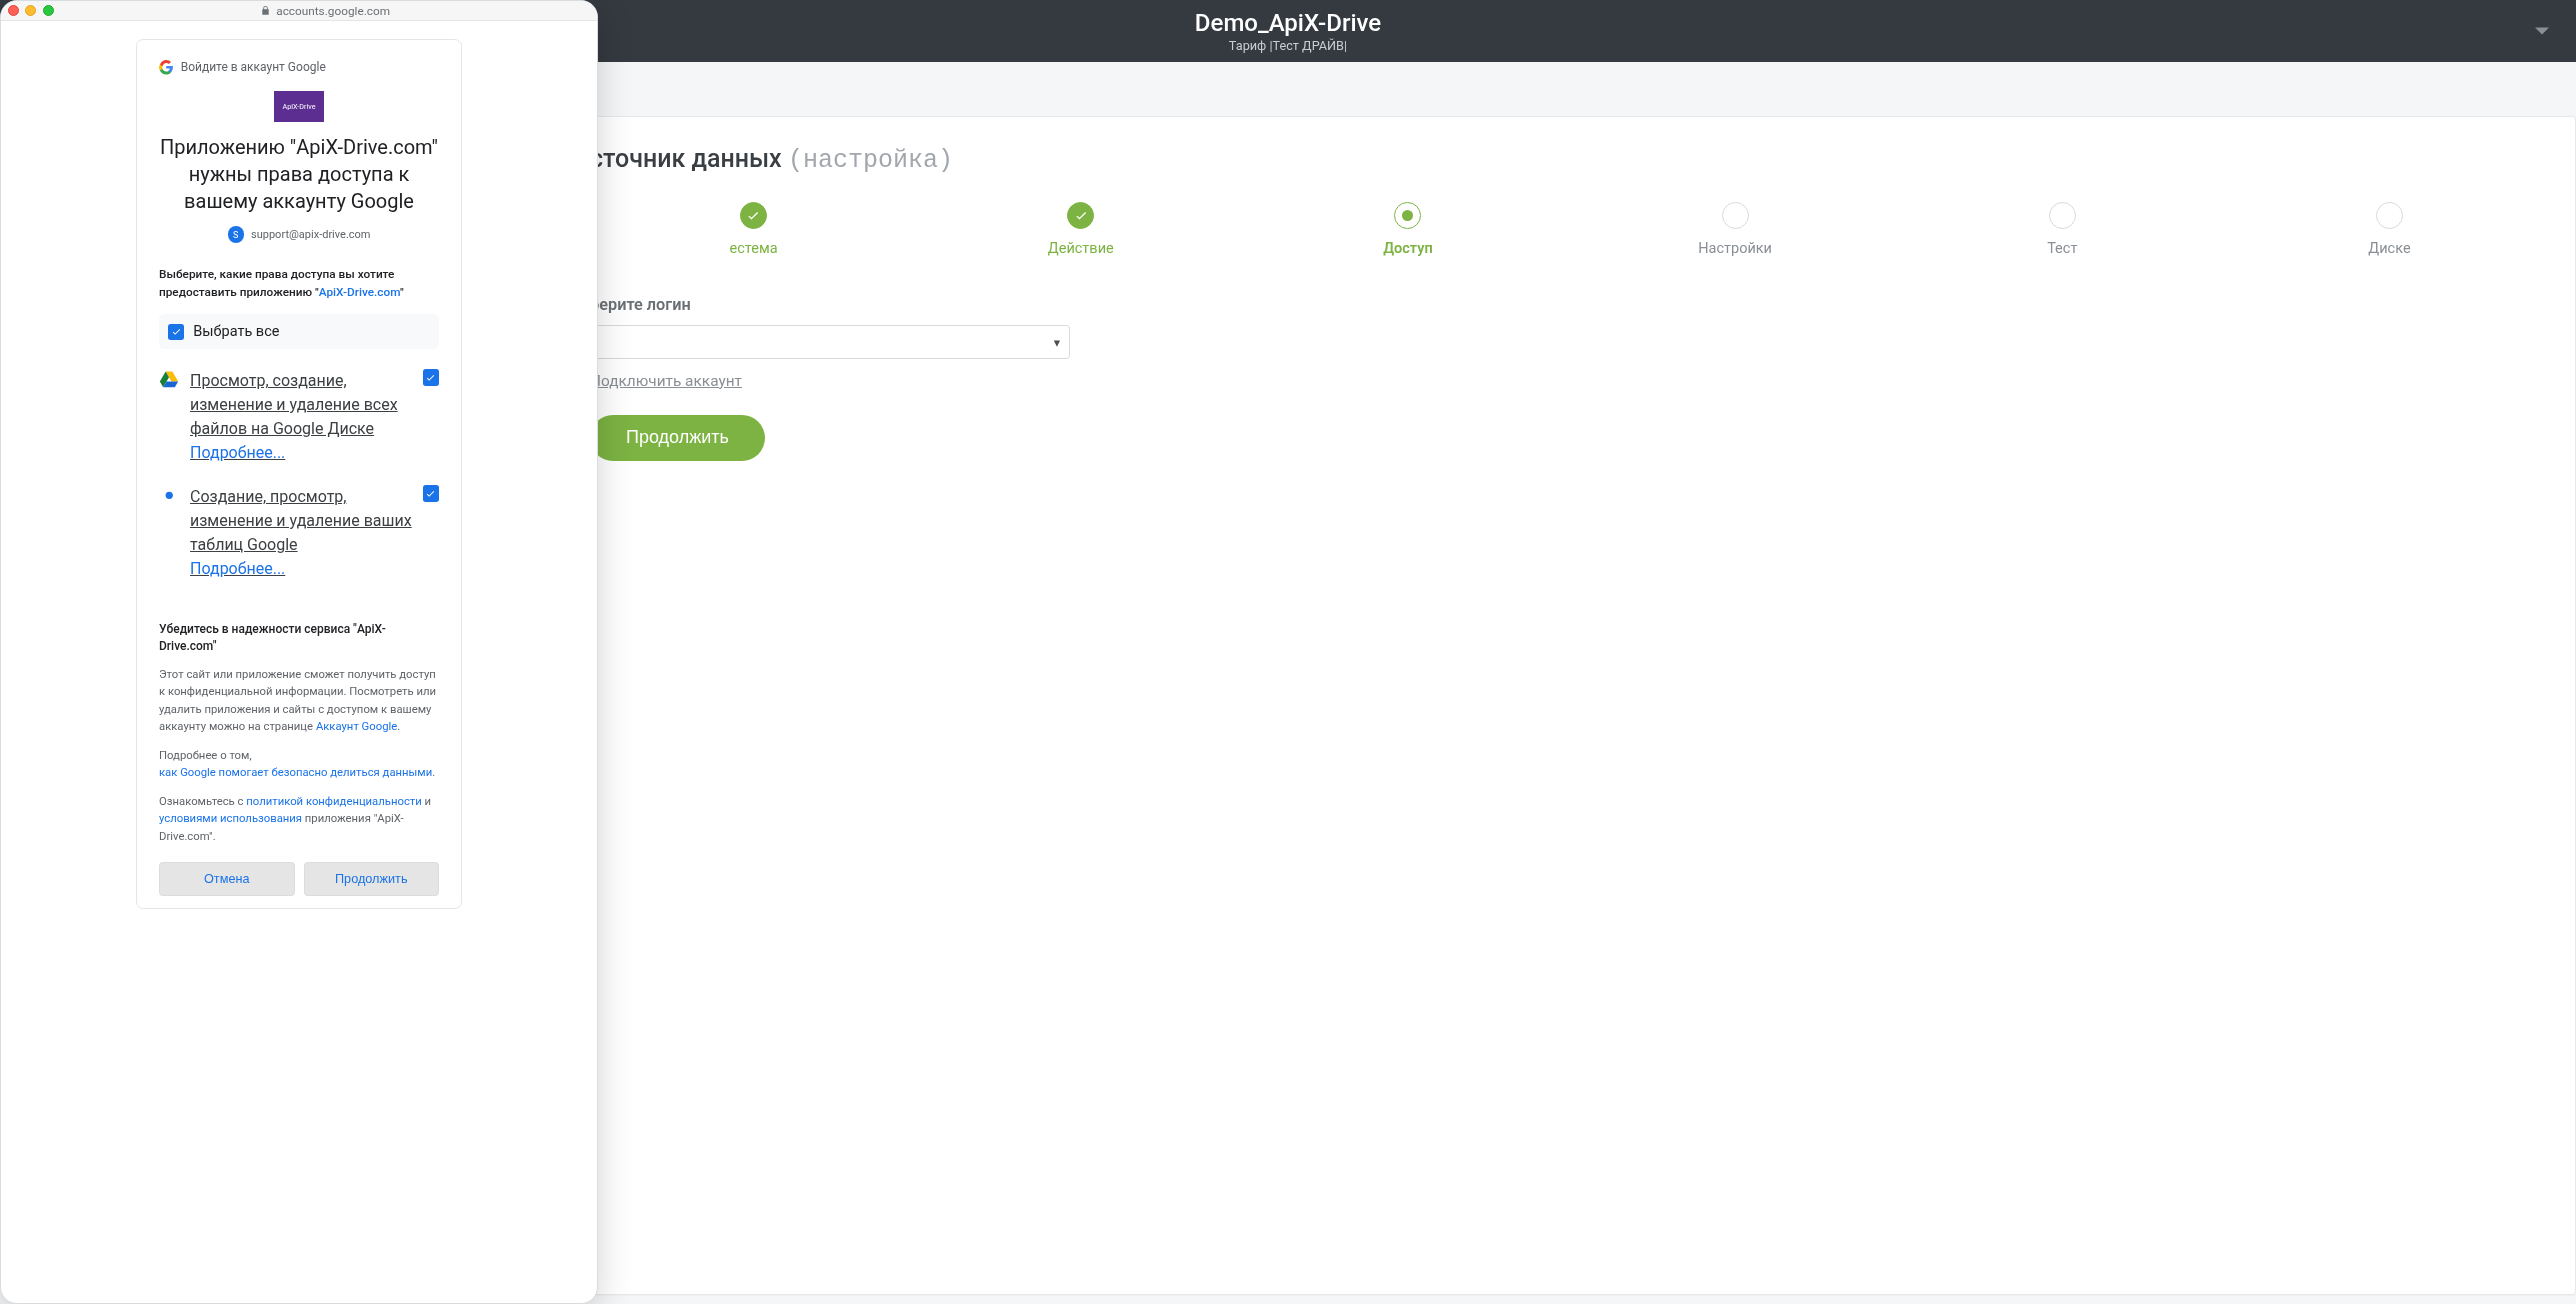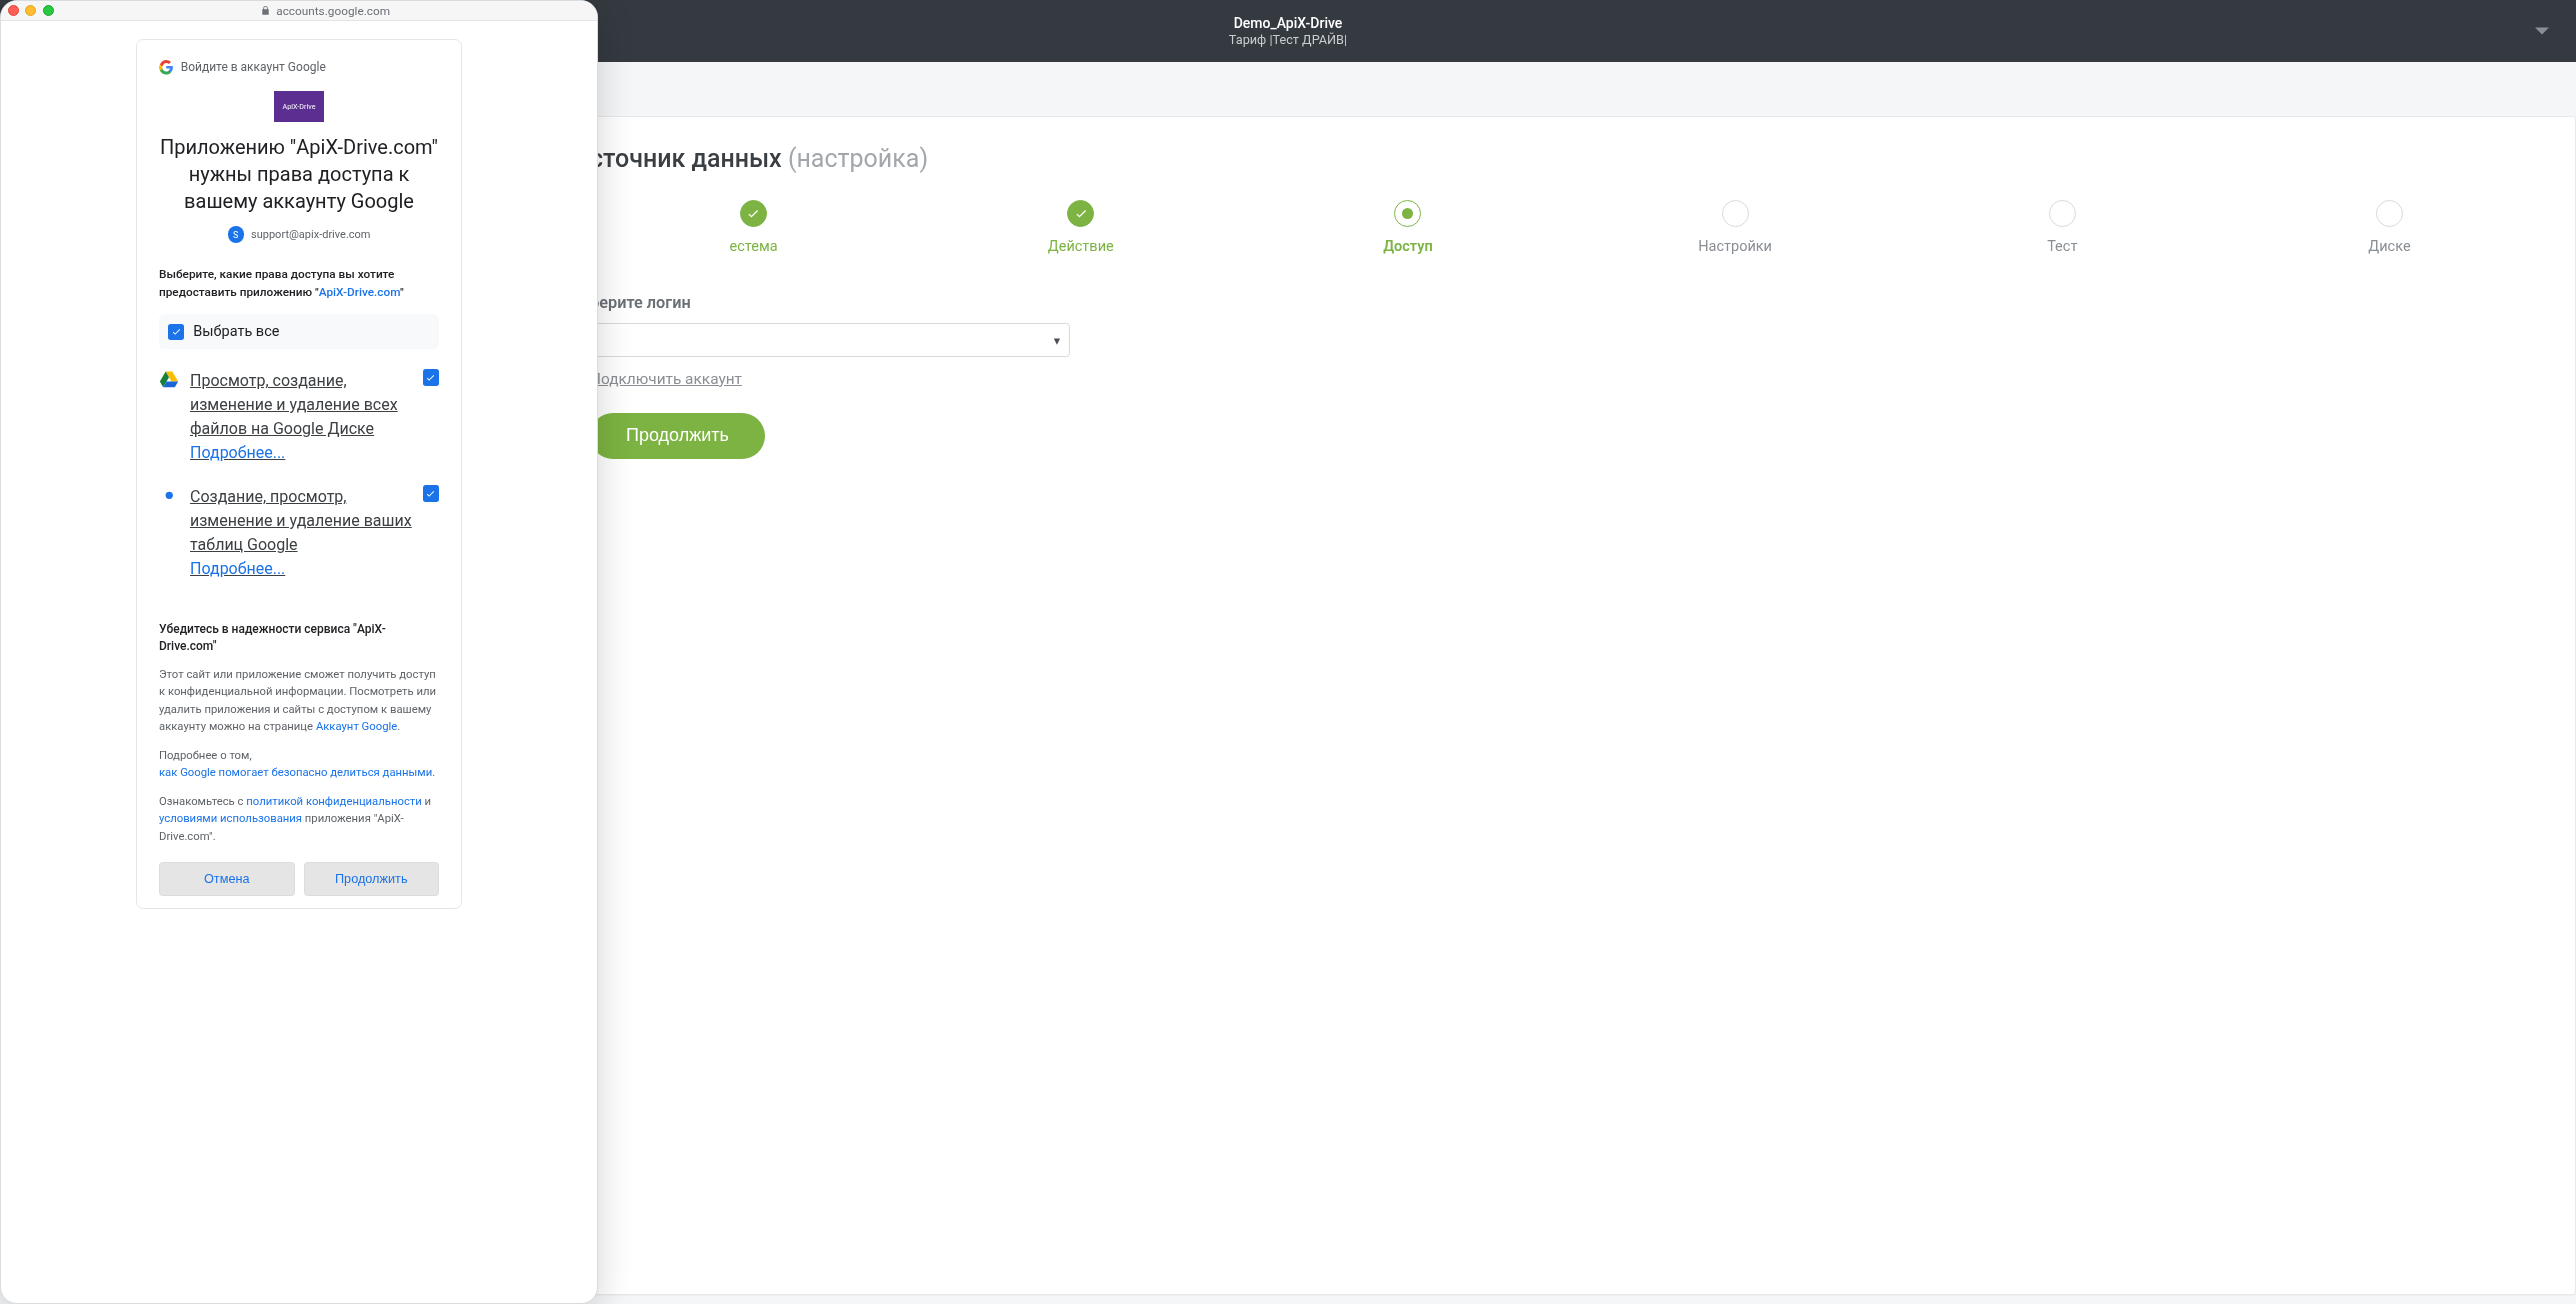--- a/index.html
+++ b/index.html
@@ -7,36 +7,36 @@
   body { background: #f5f6f7; overflow: hidden; }
 
   
   .app { position: absolute; inset: 0; display: flex; flex-direction: column; }
   .app-header {
     background: #343a40; color: #fff; height: 62px;
     display: flex; align-items: center; justify-content: center;
     position: relative;
   }
   .app-header .title-block { text-align: center; }
-  .app-header .title { font-size: 14px; font-weight: 500; }
+  .app-header .title { font-size: 24px; font-weight: 500; }
   .app-header .subtitle { font-size: 12.7px; color: #c9cdd1; margin-top: 1.8px; }
   .app-header .chevron {
     position: absolute; right: 27px; top: 50%; transform: translateY(-50%);
     width: 0; height: 0; border-left: 7.2px solid transparent; border-right: 7.2px solid transparent;
     border-top: 7.2px solid #8a8f95;
   }
 
   .app-body { flex: 1; position: relative; padding: 0 0 0 0; }
   .panel {
     position: absolute; left: 553px; right: 0; top: 54px; bottom: 9px;
     background: #fff; border: 0.9px solid #e6e8ea; border-radius: 3.6px; padding: 27px 22px 22px 36px;
     box-shadow: 0 0.9px 1.8px rgba(0,0,0,.03);
   }
   .panel h1 { font-size: 25px; font-weight: 500; color: #3a3f44; }
-  .panel h1 .muted { color: #a2a7ad; font-weight: 400; }
+  .panel h1 .muted { color: #a2a7ad; font-weight: 400; font-family: Liberation Mono, monospace; }
 
   .stepper { display: flex; align-items: flex-start; margin-top: 27px; gap: 0; }
   .step { flex: 1; text-align: center; position: relative; }
   .step .dot {
     width: 27px; height: 27px; border-radius: 50%; margin: 0 auto 11px auto;
     display: flex; align-items: center; justify-content: center;
     border: 1.8px solid #d6dadd; background: #fff;
   }
   .step.done .dot { background: #7cb342; border-color: #7cb342; }
   .step.done .dot svg { width: 14.5px; height: 14.5px; fill: #fff; }

